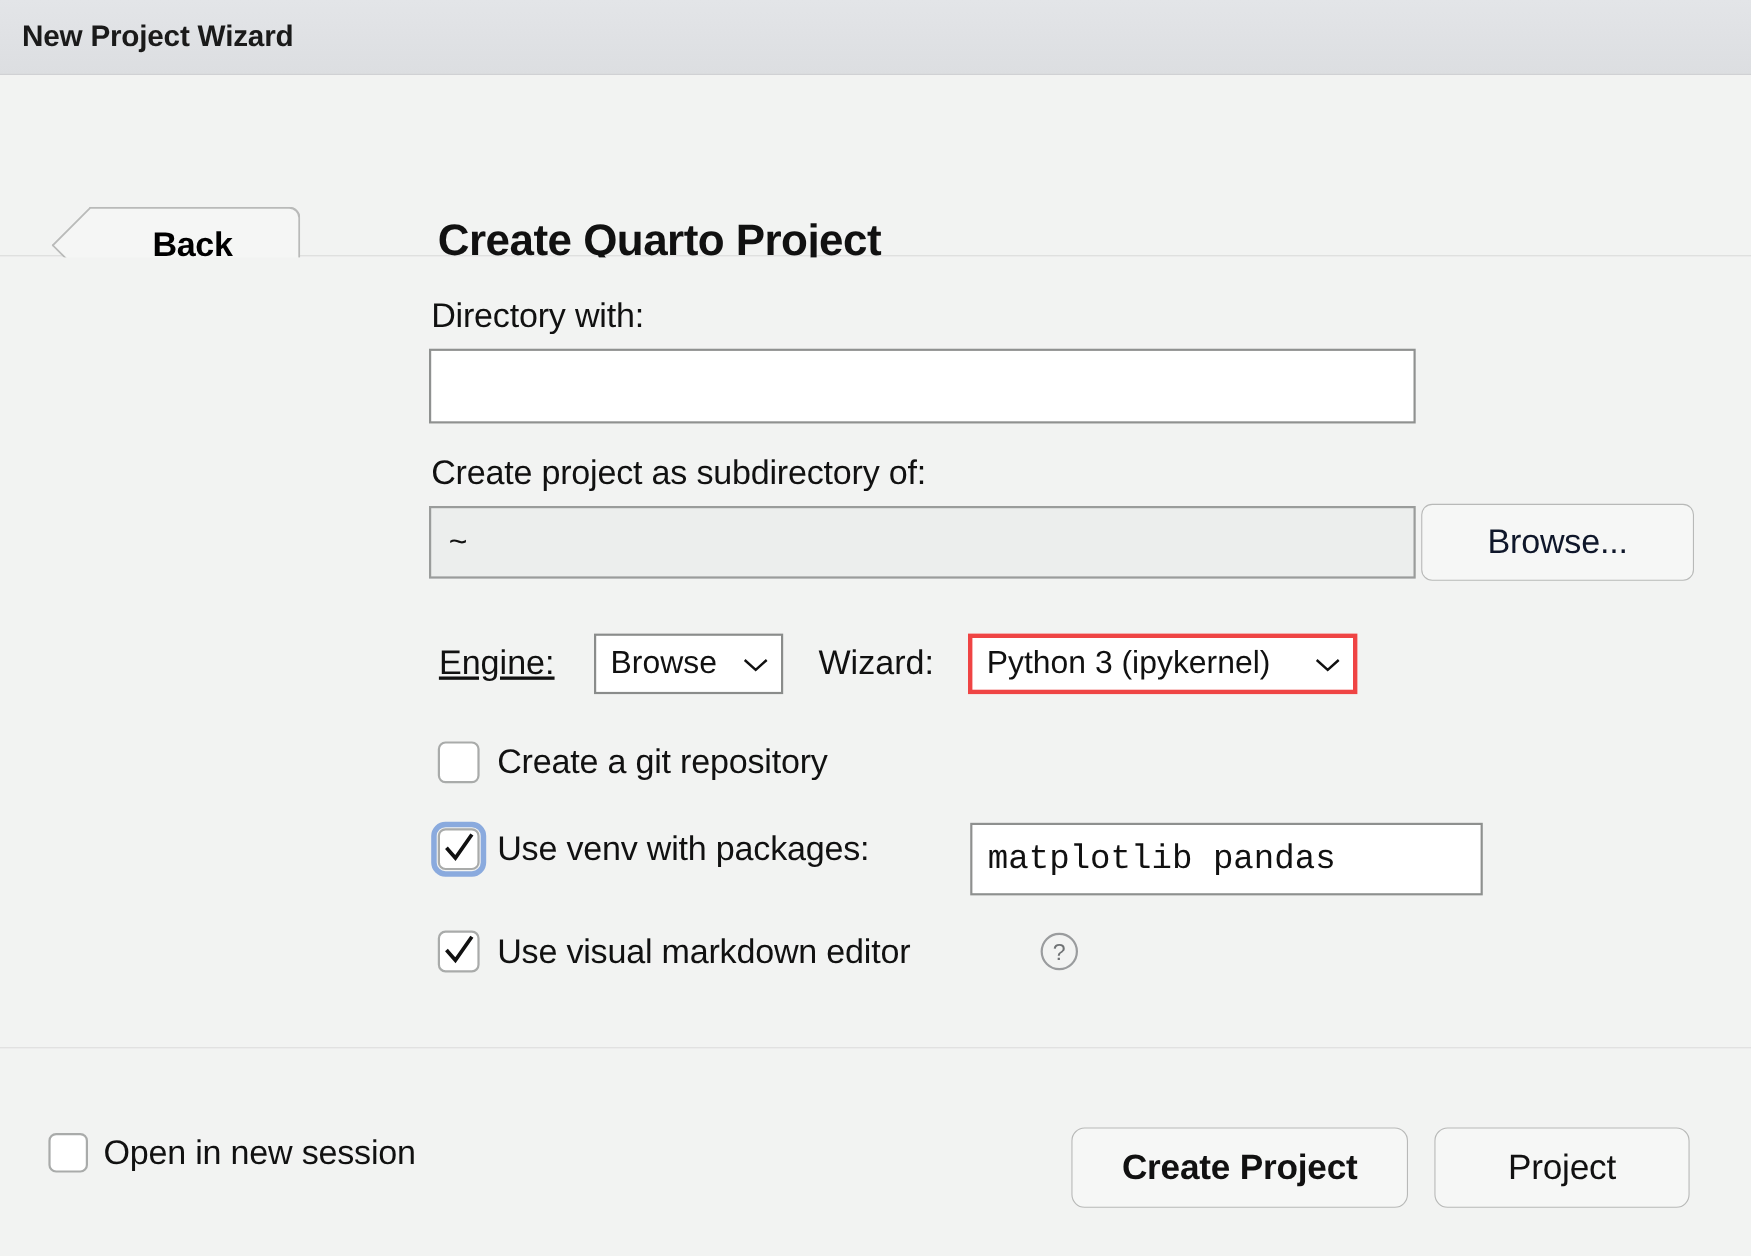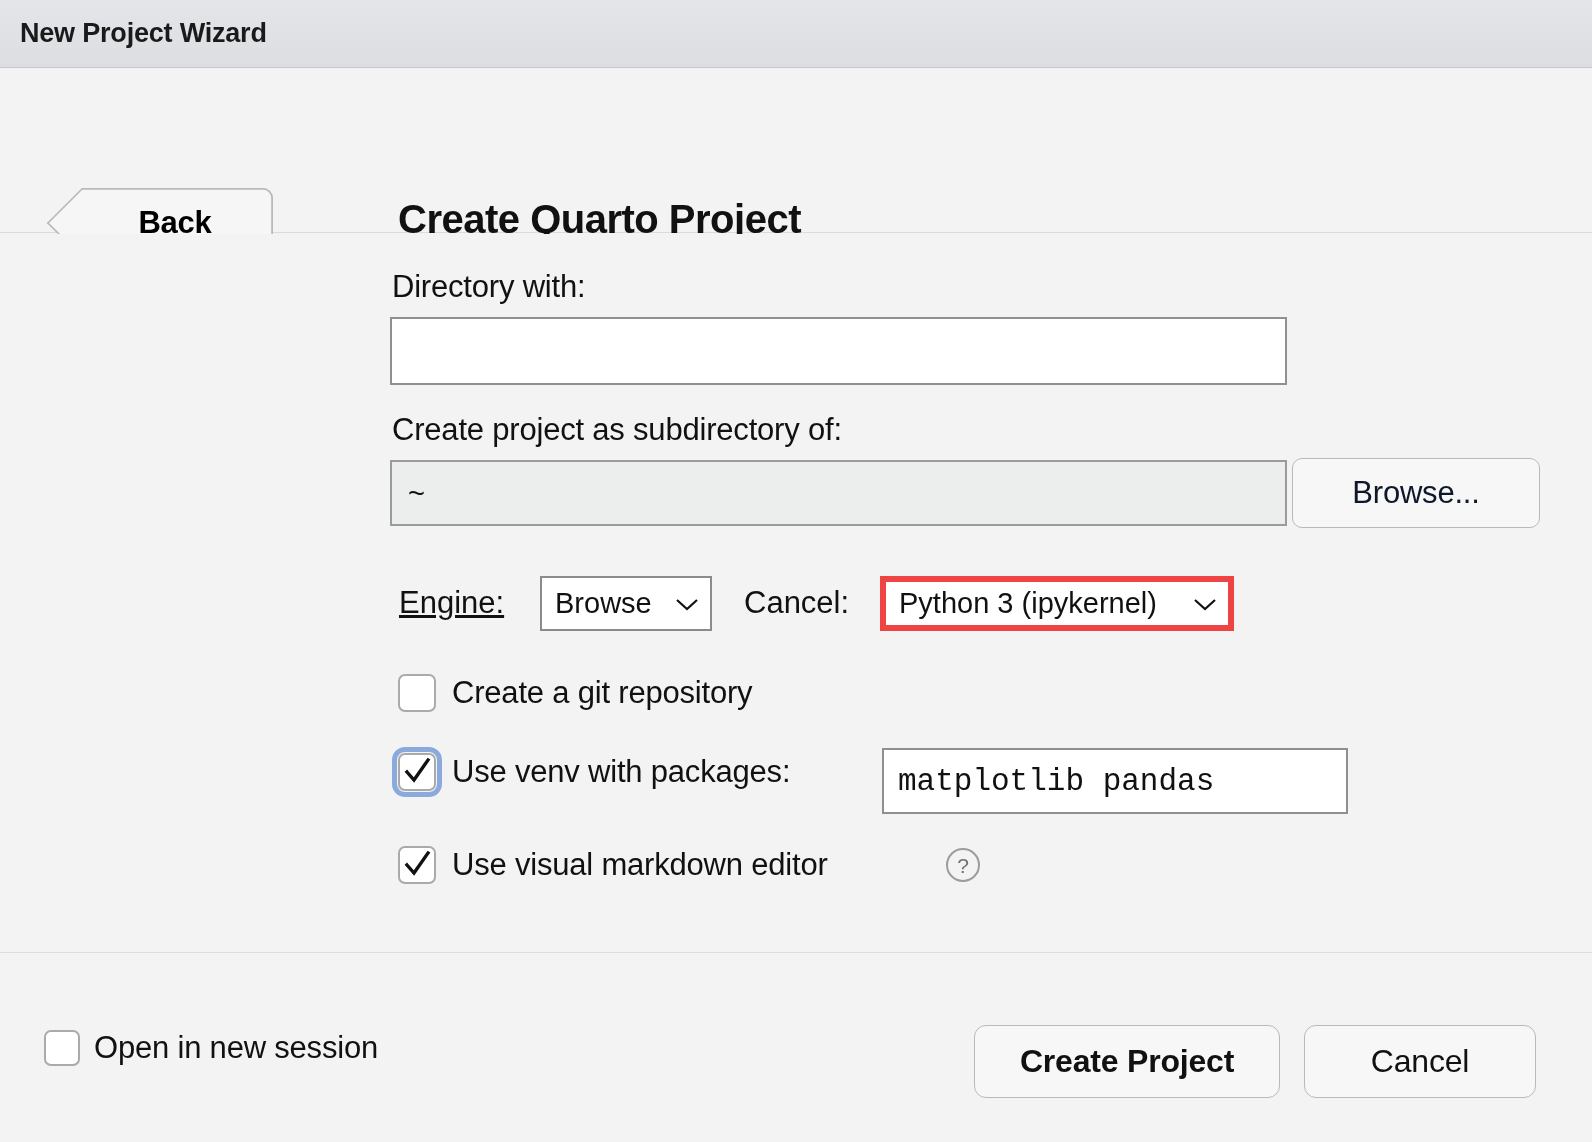--- a/index.html
+++ b/index.html
@@ -205,21 +205,21 @@
     font-size: 31px;
     color: #111;
   }
   #kernel-select {
     position: absolute;
     left: 880px;
     top: 576px;
     width: 354px;
     height: 55px;
     background: #ffffff;
-    border: 6px solid #ef4444;
+    border: 4px solid #ef4444;
     box-sizing: border-box;
     display: flex;
     align-items: center;
     cursor: pointer;
   }
   #kernel-value {
     font-size: 29px;
     color: #111;
     padding-left: 13px;
     white-space: nowrap;
@@ -427,21 +427,21 @@
 <button id="browse-button">Browse...</button>
 
 <div id="engine-label">Engine:</div>
 <div id="engine-select">
   <span id="engine-value">Browse</span>
   <svg class="chev" viewBox="0 0 26 16">
     <polyline points="3,4 13,13 23,4" fill="none" stroke="#111" stroke-width="2.2"></polyline>
   </svg>
 </div>
 
-<div id="kernel-label">Cancel:</div>
+<div id="kernel-label">Wizard:</div>
 <div id="kernel-select">
   <span id="kernel-value">Python 3 (ipykernel)</span>
   <svg class="chev" viewBox="0 0 26 16">
     <polyline points="3,4 13,13 23,4" fill="none" stroke="#111" stroke-width="2.2"></polyline>
   </svg>
 </div>
 
 <div class="cb-row" id="row-git">
   <div class="cb-box"></div>
   <span class="cb-label">Create a git repository</span>
@@ -471,13 +471,13 @@
 </svg>
 
 <div id="footer"></div>
 
 <div class="cb-row" id="row-session">
   <div class="cb-box"></div>
   <span class="cb-label">Open in new session</span>
 </div>
 
 <button class="footer-button" id="create-project-button">Create Project</button>
-<button class="footer-button" id="cancel-button">Cancel</button>
+<button class="footer-button" id="cancel-button">Project</button>
 
 </body></html>

